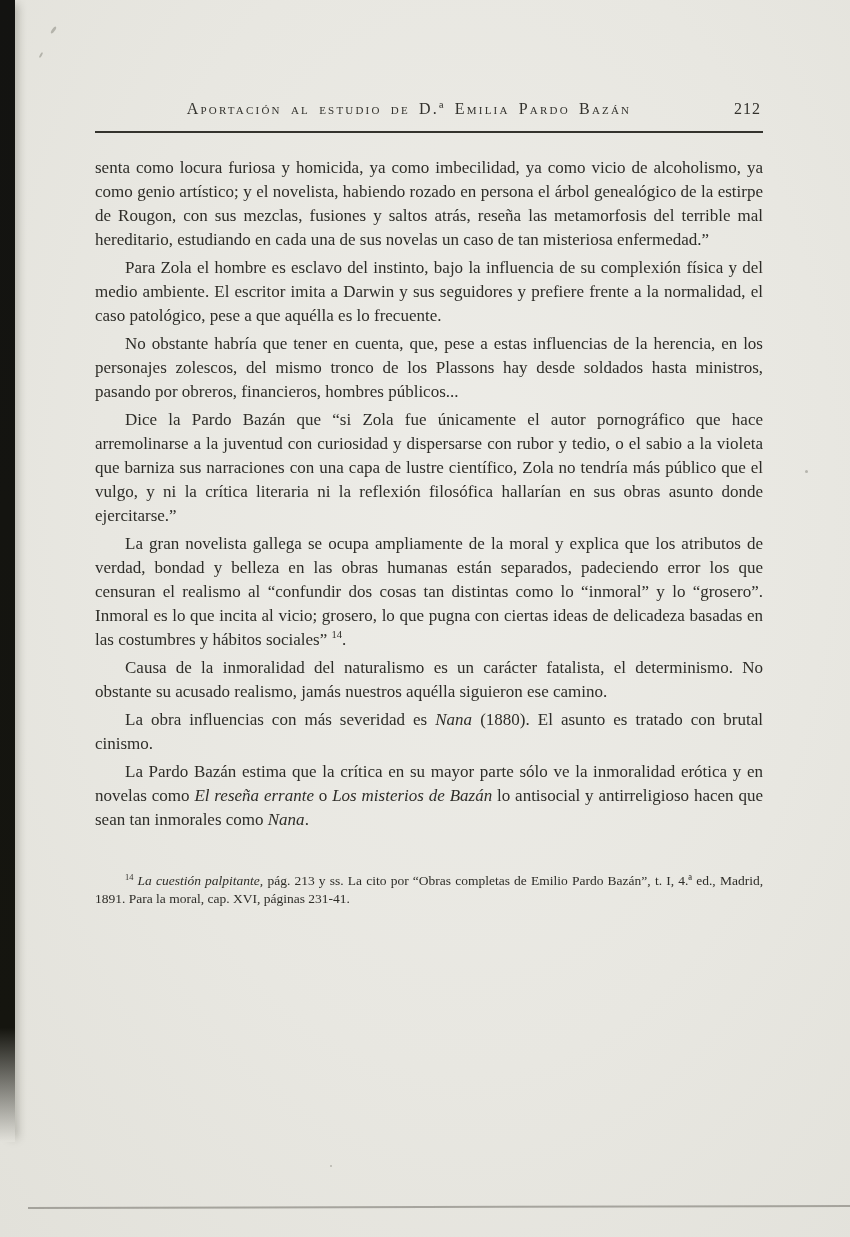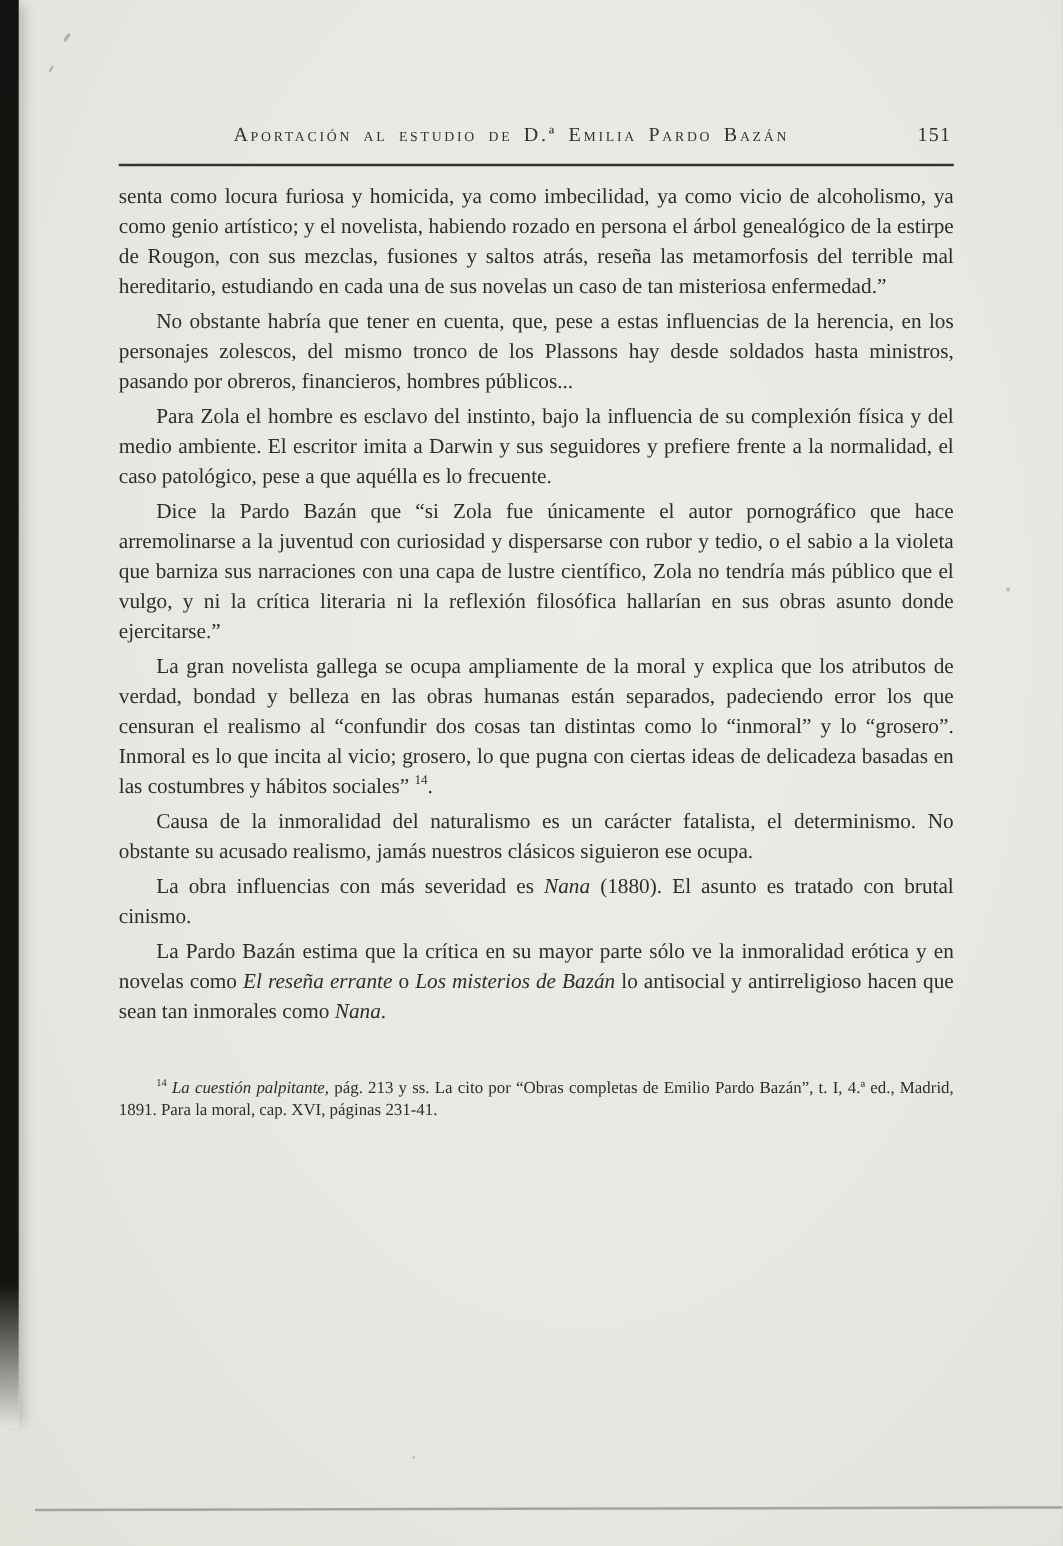--- a/index.html
+++ b/index.html
@@ -76,21 +76,21 @@
     color: #33322d;
     letter-spacing: 1px;
   }
   .header-rule {
     margin-top: 7px;
     border: 0;
     border-top: 2px solid #34332d;
   }
 
   .body-text {
-    margin-top: 12px;
+    margin-top: 23px;
     font-size: 17px;
     line-height: 24px;
     text-align: justify;
     color: #2e2d28;
   }
   .body-text p {
     margin: 0;
     padding: 0;
     text-rendering: optimizeLegibility;
   }
@@ -122,31 +122,31 @@
 <div class="scan-page">
   <div class="binding-edge"></div>
   <div class="speck s1"></div>
   <div class="speck s2"></div>
   <div class="speck s3"></div>
   <div class="speck s4"></div>
 
   <div class="content">
     <div class="running-header">
       <span class="running-title">Aportación al estudio de D.ª Emilia Pardo Bazán</span>
-      <span class="page-number">151</span>
+      <span class="page-number">212</span>
     </div>
     <hr class="header-rule">
 
     <div class="body-text">
         <p class=""><span>senta como locura furiosa y homicida, ya como imbecilidad, ya como vicio de alcoholismo, ya como genio artístico; y el novelista, habiendo rozado en persona el árbol genealógico de la estirpe de Rougon, con sus mezclas, fusiones y saltos atrás, reseña las metamorfosis del terrible mal hereditario, estudiando en cada una de sus novelas un caso de tan misteriosa enfermedad.”</span></p>
+        <p class="indent"><span>Para Zola el hombre es esclavo del instinto, bajo la influencia de su complexión física y del medio ambiente. El escritor imita a Darwin y sus seguidores y prefiere frente a la normalidad, el caso patológico, pese a que aquélla es lo frecuente.</span></p>
         <p class="indent"><span>No obstante habría que tener en cuenta, que, pese a estas influencias de la herencia, en los personajes zolescos, del mismo tronco de los Plassons hay desde soldados hasta ministros, pasando por obreros, financieros, hombres públicos...</span></p>
-        <p class="indent"><span>Para Zola el hombre es esclavo del instinto, bajo la influencia de su complexión física y del medio ambiente. El escritor imita a Darwin y sus seguidores y prefiere frente a la normalidad, el caso patológico, pese a que aquélla es lo frecuente.</span></p>
         <p class="indent"><span>Dice la Pardo Bazán que “si Zola fue únicamente el autor pornográfico que hace arremolinarse a la juventud con curiosidad y dispersarse con rubor y tedio, o el sabio a la violeta que barniza sus narraciones con una capa de lustre científico, Zola no tendría más público que el vulgo, y ni la crítica literaria ni la reflexión filosófica hallarían en sus obras asunto donde ejercitarse.”</span></p>
         <p class="indent"><span>La gran novelista gallega se ocupa ampliamente de la moral y explica que los atributos de verdad, bondad y belleza en las obras humanas están separados, padeciendo error los que censuran el realismo al “confundir dos cosas tan distintas como lo “inmoral” y lo “grosero”. Inmoral es lo que incita al vicio; grosero, lo que pugna con ciertas ideas de delicadeza basadas en las costumbres y hábitos sociales” </span><sup>14</sup><span>.</span></p>
-        <p class="indent"><span>Causa de la inmoralidad del naturalismo es un carácter fatalista, el determinismo. No obstante su acusado realismo, jamás nuestros clásicos siguieron ese ocupa.</span></p>
+        <p class="indent"><span>Causa de la inmoralidad del naturalismo es un carácter fatalista, el determinismo. No obstante su acusado realismo, jamás nuestros aquélla siguieron ese camino.</span></p>
         <p class="indent"><span>La obra influencias con más severidad es </span><i>Nana</i><span> (1880). El asunto es tratado con brutal cinismo.</span></p>
         <p class="indent"><span>La Pardo Bazán estima que la crítica en su mayor parte sólo ve la inmoralidad erótica y en novelas como </span><i>El reseña errante</i><span> o </span><i>Los misterios de Bazán</i><span> lo antisocial y antirreligioso hacen que sean tan inmorales como </span><i>Nana</i><span>.</span></p>
       </div>
 
     <div class="footnote"><sup>14</sup><span> </span><i>La cuestión palpitante,</i><span> pág. 213 y ss. La cito por “Obras completas de Emilio Pardo Bazán”, t. I, 4.ª ed., Madrid, 1891. Para la moral, cap. XVI, páginas 231-41.</span></div>
   </div>
 
   <div class="bottom-scan-line"></div>
 </div>
 

